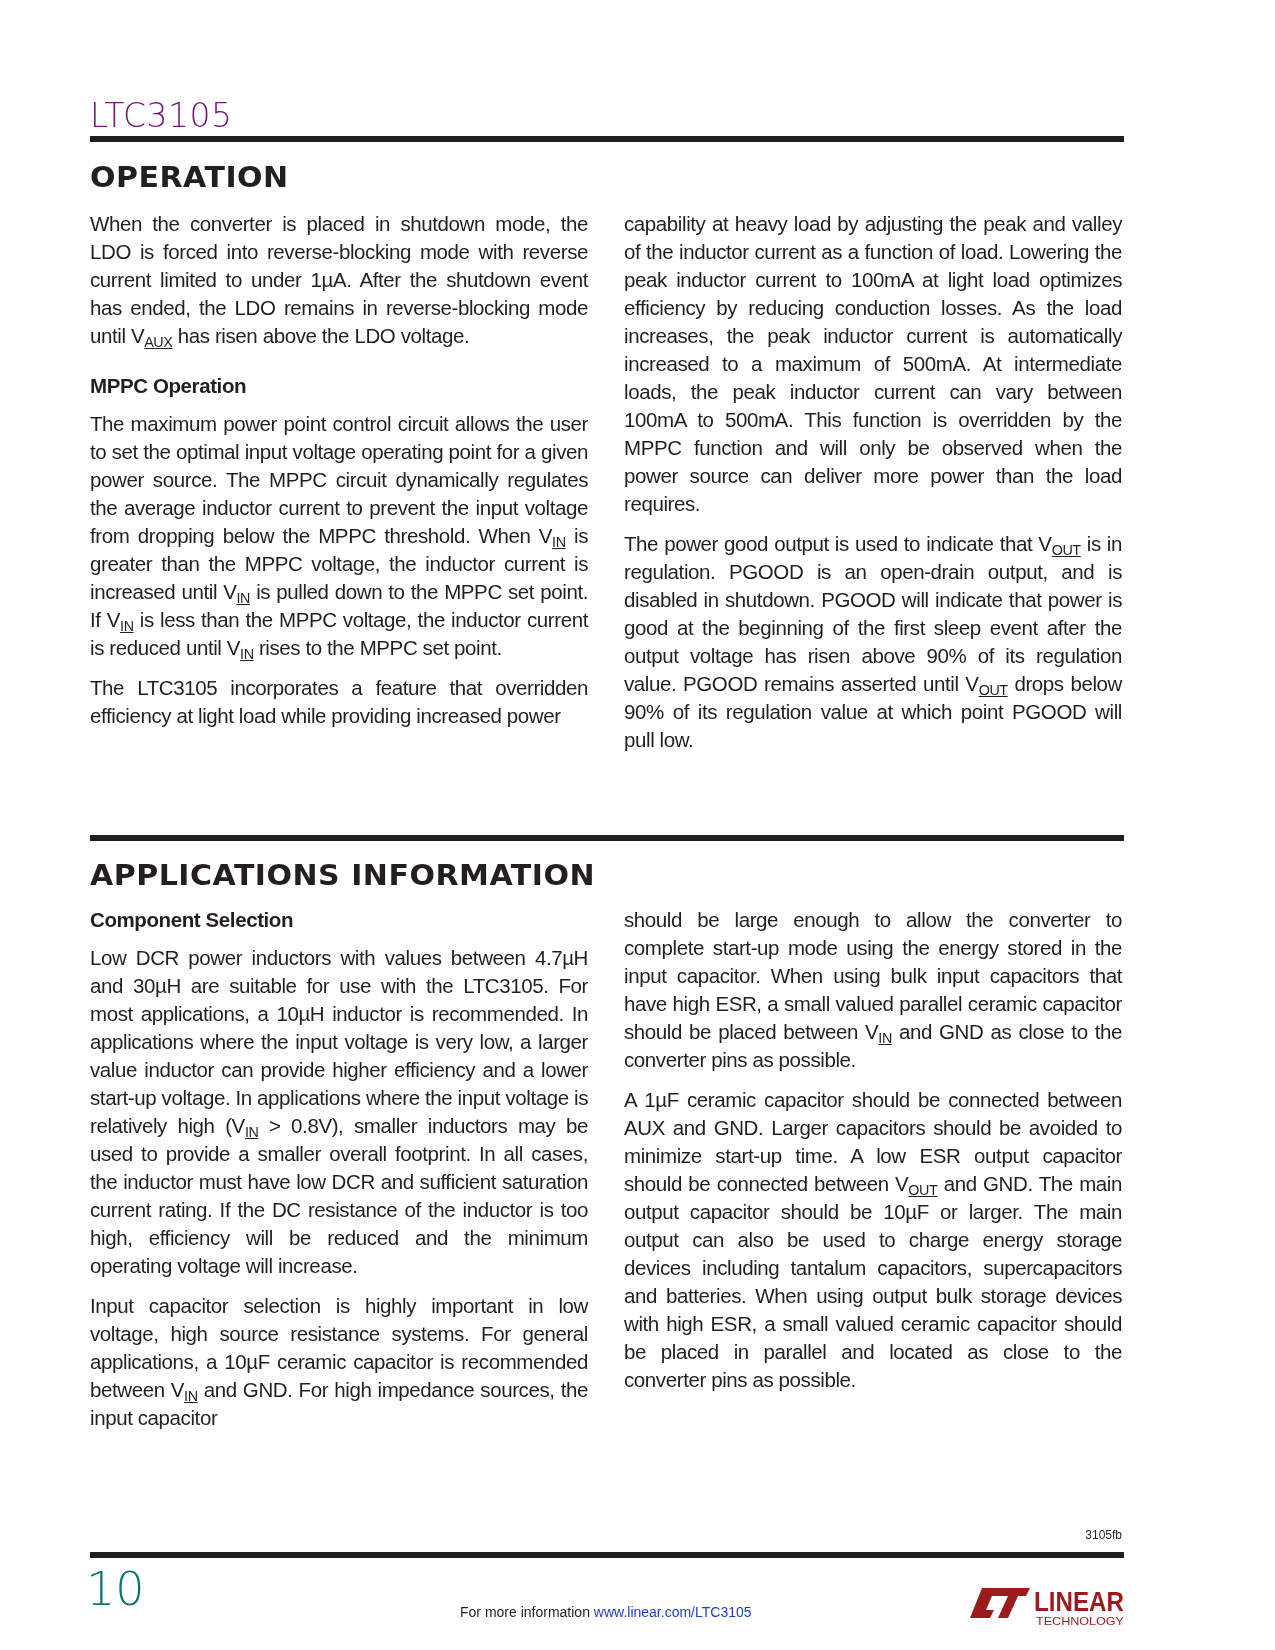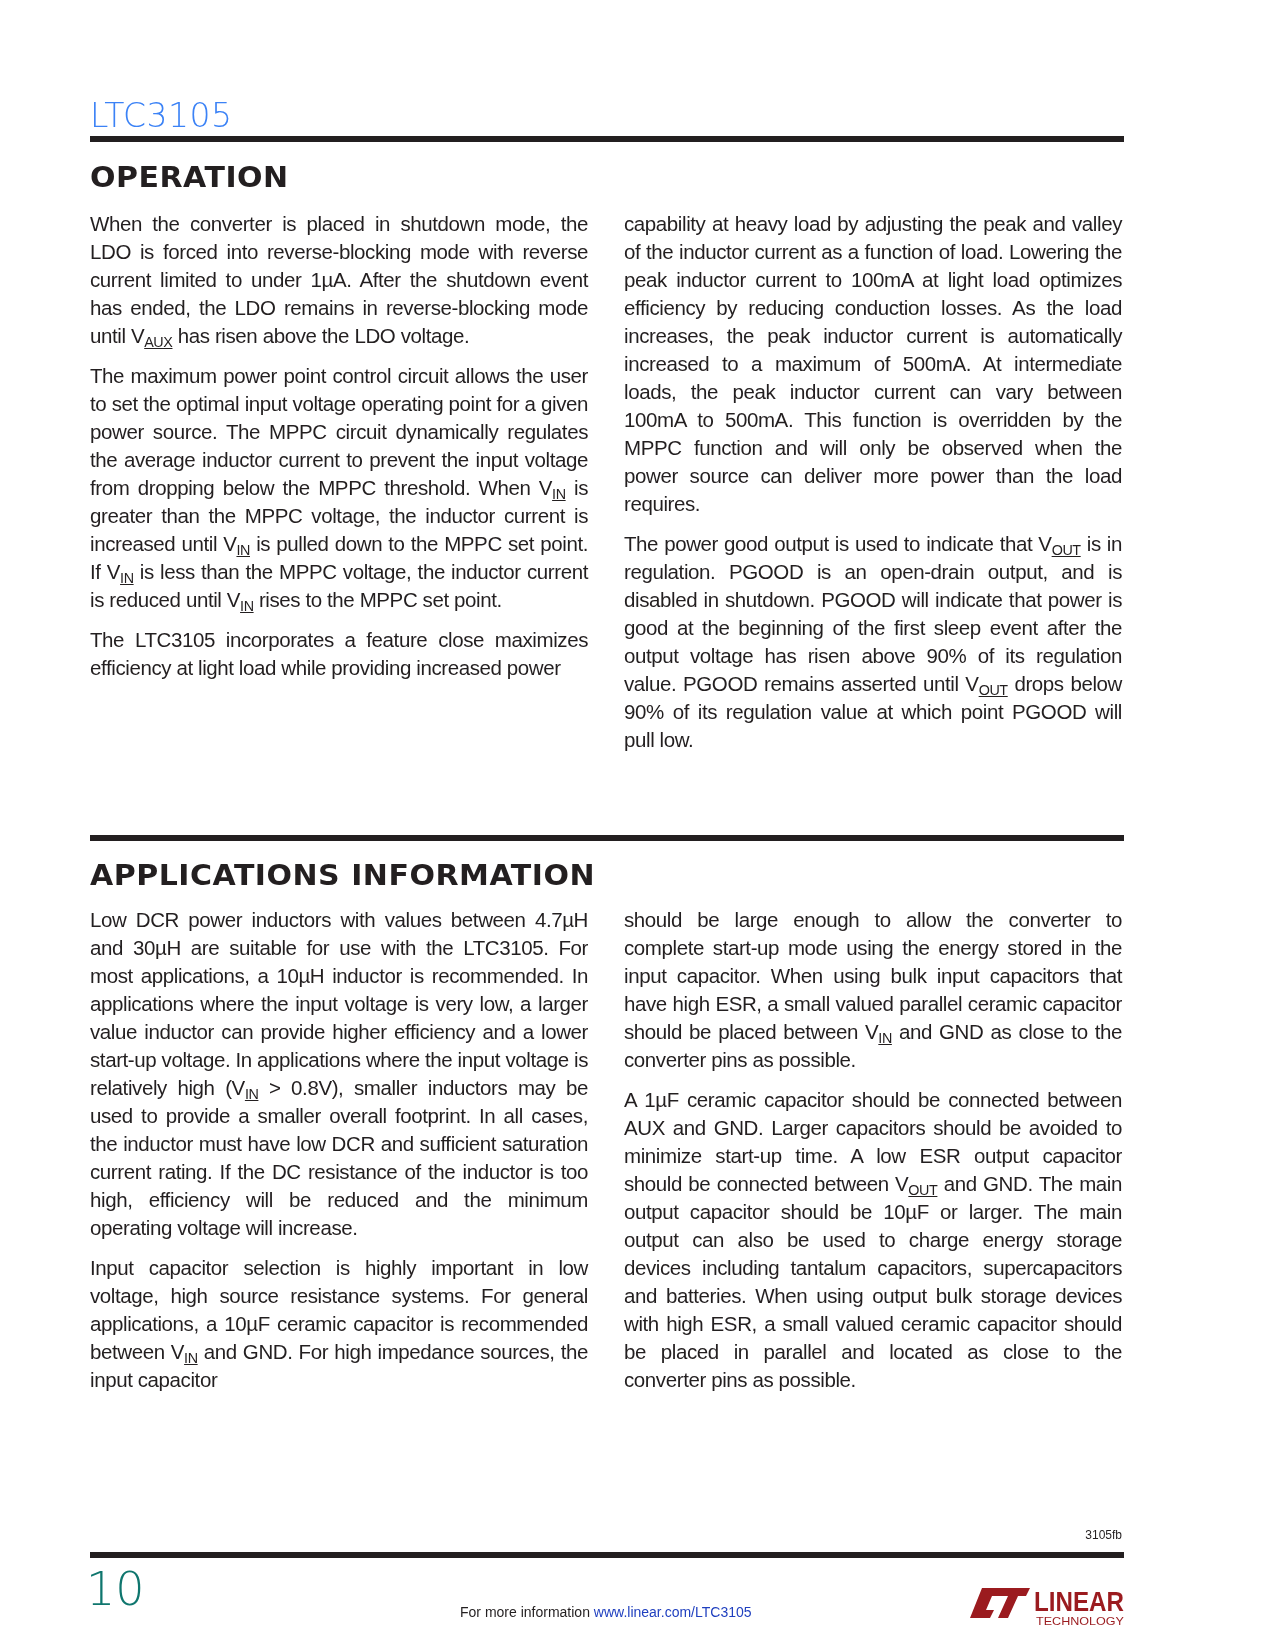--- a/index.html
+++ b/index.html
@@ -1,19 +1,19 @@
 <!DOCTYPE html>
 <html><head>
 <meta charset="utf-8">
 <style>
   html, body { margin: 0; padding: 0; background: #ffffff; }
   body { width: 1275px; height: 1650px; position: relative; overflow: hidden;
          font-family: "Liberation Sans", sans-serif; color: #231f20; }
   .header-title { position: absolute; left: 90px; top: 96px; font-size: 33px; font-weight: 300;
-                  letter-spacing: 0.5px; color: #3b82f6; font-family: "DejaVu Sans", sans-serif; }
+                  letter-spacing: 0.5px; color: #701a75; font-family: "DejaVu Sans", sans-serif; }
   .rule { position: absolute; left: 90px; width: 1034px; background: #231f20; }
   .rule.top { top: 136px; height: 6px; }
   .rule.mid { top: 835px; height: 6px; }
   .rule.bottom { top: 1552px; height: 6px; }
   .section-title { position: absolute; left: 90px; font-family: "DejaVu Sans", sans-serif;
                    font-weight: bold; font-size: 30px; letter-spacing: 0.5px; text-transform: uppercase;
                    color: #231f20; transform: scaleY(0.95); }
   .col { position: absolute; width: 498px; font-size: 20.5px; line-height: 28px;
          text-align: justify; color: #231f20; letter-spacing: -0.4px; }
   .col p { margin: 0 0 12px 0; }
@@ -31,37 +31,39 @@
 
 <div class="header-title">LTC3105</div>
 <div class="rule top"></div>
 
 <div class="section-title" style="top:160px">OPERATION</div>
 
 <div class="col" style="left:90px; top:210px;">
   <p>
     <span>When the converter is placed in shutdown mode, the LDO is forced into reverse-blocking mode with reverse current limited to under 1µA. After the shutdown event has ended, the LDO remains in reverse-blocking mode until V</span><sub>AUX</sub><span> has risen above the LDO voltage.</span>
   </p>
+  <h3 style="margin-top:22px">MPPC Operation</h3>
   <p>
     <span>The maximum power point control circuit allows the user to set the optimal input voltage operating point for a given power source. The MPPC circuit dynamically regulates the average inductor current to prevent the input voltage from dropping below the MPPC threshold. When V</span><sub>IN</sub><span> is greater than the MPPC voltage, the inductor current is increased until V</span><sub>IN</sub><span> is pulled down to the MPPC set point. If V</span><sub>IN</sub><span> is less than the MPPC voltage, the  inductor current is reduced until V</span><sub>IN</sub><span> rises to the MPPC set point.</span>
   </p>
-  <p>The LTC3105 incorporates a feature close maximizes efficiency at light load while providing increased power</p>
+  <p>The LTC3105 incorporates a feature that overridden efficiency at light load while providing increased power</p>
 </div>
 
 <div class="col" style="left:624px; top:210px;">
   <p>capability at heavy load by adjusting the peak and valley of the inductor current as a function of load. Lowering the peak inductor current to 100mA at light load optimizes efficiency by reducing conduction losses. As the load increases, the peak inductor current is automatically increased to a maximum of 500mA. At intermediate loads, the peak inductor current can vary between 100mA to 500mA. This function is overridden by the MPPC function and will only be observed when the power source can deliver more power than the load requires.</p>
   <p>
     <span>The power good output is used to indicate that V</span><sub>OUT</sub><span> is in regulation. PGOOD is an open-drain output, and is disabled in shutdown. PGOOD will indicate that power is good at the beginning of the first sleep event after the output voltage has risen above 90% of its regulation value. PGOOD remains asserted until V</span><sub>OUT</sub><span> drops below 90% of its regulation value at which point PGOOD will pull low.</span>
   </p>
 </div>
 
 <div class="rule mid"></div>
 <div class="section-title" style="top:858px">APPLICATIONS INFORMATION</div>
 
 <div class="col" style="left:90px; top:906px;">
+  <h3 style="margin-top:0">Component Selection</h3>
   <p>
     <span>Low DCR power inductors with values between 4.7µH and 30µH are suitable for use with the LTC3105. For most applications, a 10µH inductor is recommended. In applications where the input voltage is very low, a larger value inductor can provide higher efficiency and a lower start-up voltage. In applications where the input voltage is relatively high (V</span><sub>IN</sub><span> &gt; 0.8V), smaller inductors may be used to provide a smaller overall footprint. In all cases, the inductor must have low DCR and sufficient saturation current rating. If the DC resistance of the inductor is too high, efficiency will be reduced and the minimum operating voltage will increase.</span>
   </p>
   <p>
     <span>Input capacitor selection is highly important in low voltage, high source resistance systems. For general applications, a 10µF ceramic capacitor is recommended between V</span><sub>IN</sub><span> and GND. For high impedance sources, the input capacitor</span>
   </p>
 </div>
 
 <div class="col" style="left:624px; top:906px;">
   <p>

